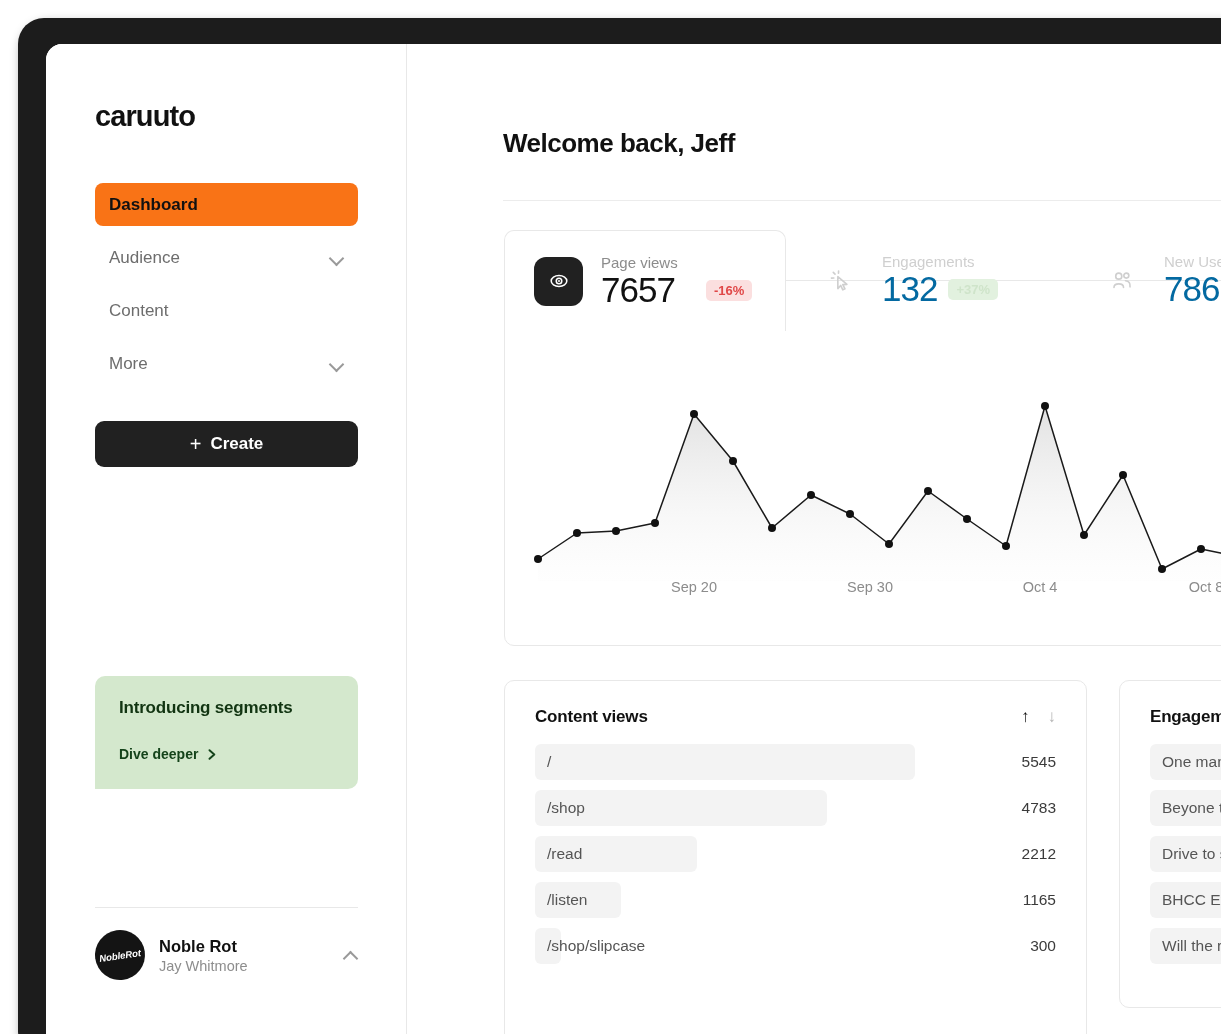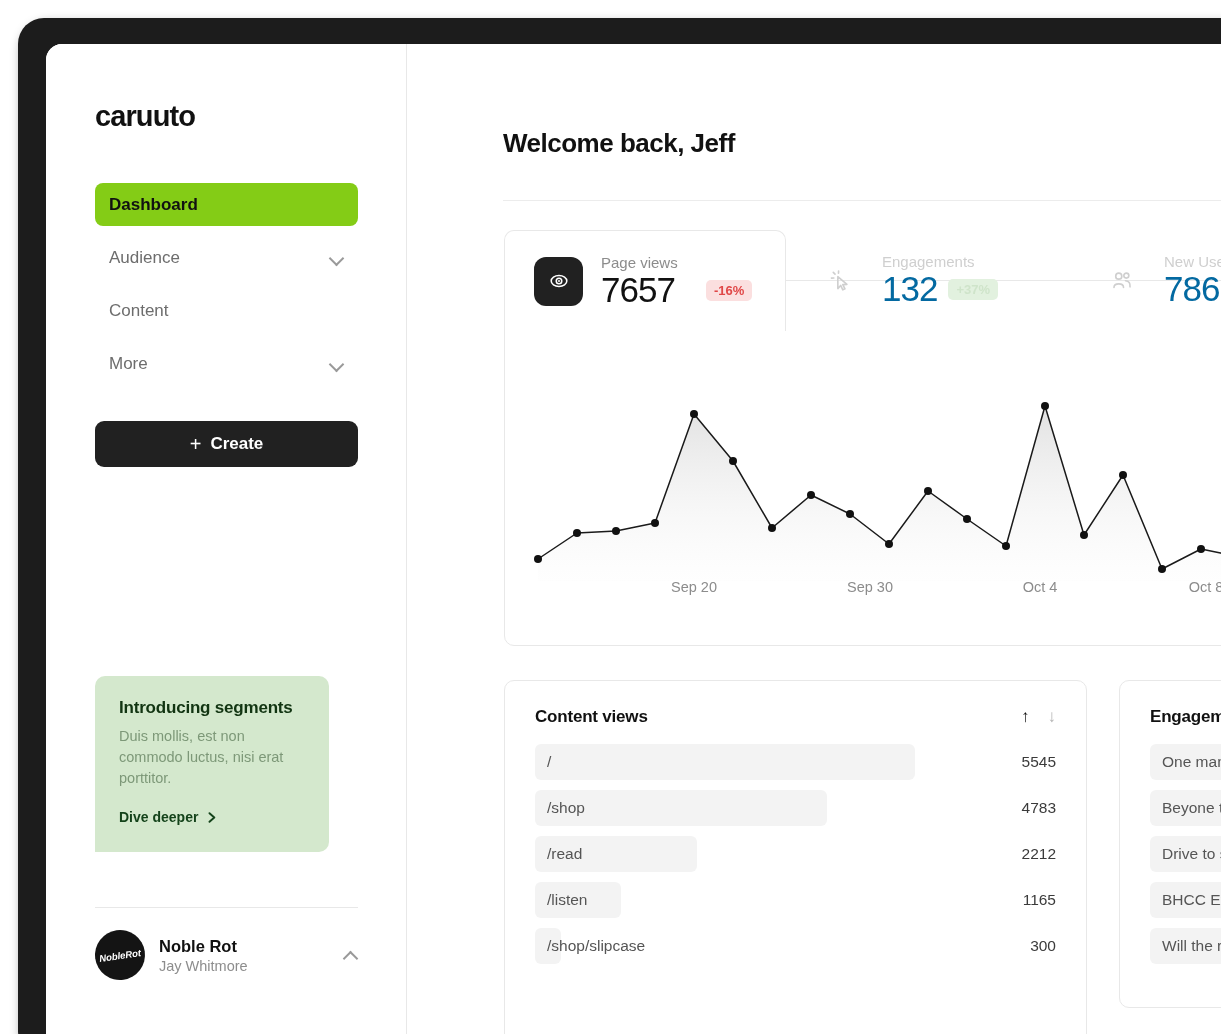--- a/index.html
+++ b/index.html
@@ -73,21 +73,21 @@
     align-items: center;
     padding: 0 14px;
     border-radius: 8px;
     font-size: 17px;
     color: #6d6d6d;
     margin-bottom: 10px;
     cursor: pointer;
     justify-content: space-between;
   }
   .nav-item.active {
-    background: #84cc16;
+    background: #f97316;
     color: #111;
     font-weight: 700;
   }
   .chev {
     width: 14px; height: 14px;
     position: relative;
     flex: 0 0 auto;
   }
   .chev::before {
     content: "";
@@ -114,21 +114,21 @@
     cursor: pointer;
     display: flex; align-items: center; justify-content: center;
     gap: 9px;
   }
   #create-button .plus { font-size: 20px; font-weight: 400; line-height: 1; }
 
   
   #promo {
     position: absolute;
     left: 49px; top: 632px;
-    width: 234px;
+    width: 263px;
     background: #d4e8cd;
     border-radius: 10px 10px 10px 0;
     padding: 22px 24px 26px 24px;
   }
   #promo h4 { font-size: 17px; color: #123512; margin-bottom: 8px; letter-spacing: -.2px; }
   #promo p { font-size: 14.5px; line-height: 1.45; color: #7d9878; }
   #promo .cta {
     margin-top: 20px;
     font-size: 14px;
     font-weight: 700;
@@ -327,21 +327,20 @@
       </div>
     </nav>
 
     <button id="create-button">
       <span class="plus">+</span>
       <span>Create</span>
     </button>
 
     <div id="promo">
       <h4>Introducing segments</h4>
-      <p>Duis mollis, est non commodo luctus, nisi erat porttitor.</p>
       <div class="cta">
         <span>Dive deeper</span>
         <svg width="9" height="11" viewBox="0 0 9 11">
           <path d="M1.5 1.2 L6.3 5.5 L1.5 9.8" fill="none" stroke="#14431a" stroke-width="1.9" stroke-linecap="round" stroke-linejoin="round"></path>
         </svg>
       </div>
     </div>
 
     <div id="account-divider"></div>
 

